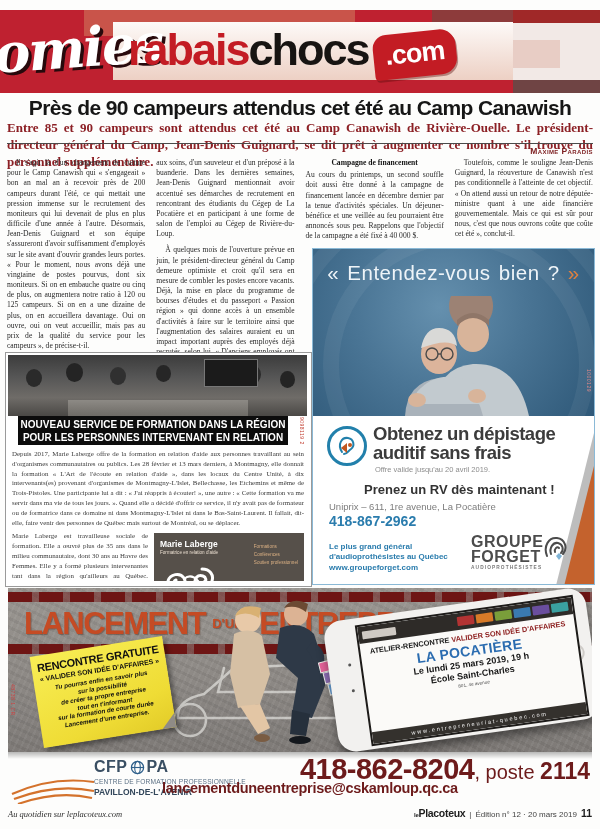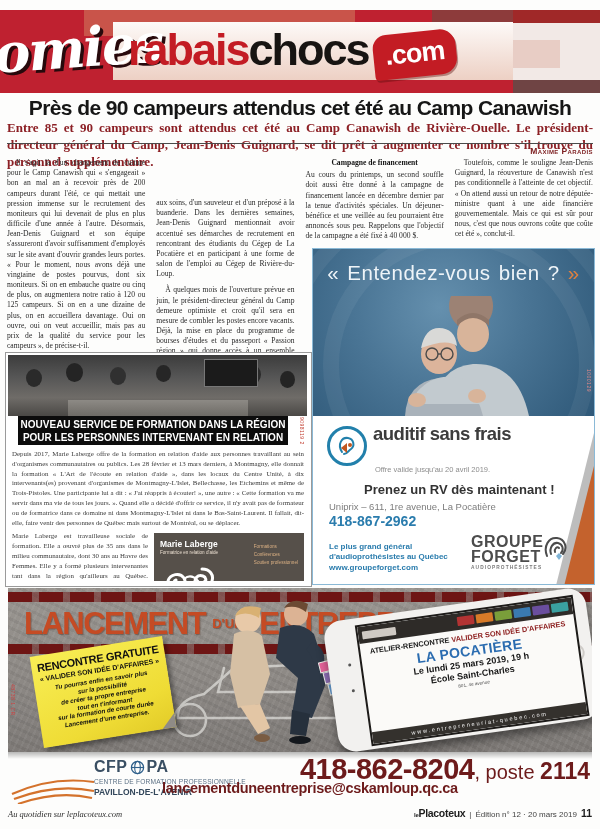--- a/index.html
+++ b/index.html
@@ -173,21 +173,21 @@
   <div class="abs lede">Entre 85 et 90 campeurs sont attendus cet été au Camp Canawish de Rivière-Ouelle. Le président-directeur général du Camp, Jean-Denis Guignard, se dit prêt à augmenter ce nombre s'il trouve du personnel supplémentaire.</div>
   <div class="abs rule"></div>
   <div class="abs byline">Maxime Paradis</div>
 
   <div class="abs cols">
     <div class="col">
       <p>Il s'agit là d'un changement de culture pour le Camp Canawish qui « s'engageait » bon an mal an à recevoir près de 200 campeurs durant l'été, ce qui mettait une pression immense sur le recrutement des moniteurs qui lui devenait de plus en plus difficile d'une année à l'autre. Désormais, Jean-Denis Guignard et son équipe s'assureront d'avoir suffisamment d'employés sur le site avant d'ouvrir grandes leurs portes. « Pour le moment, nous avons déjà une vingtaine de postes pourvus, dont six moniteurs. Si on en embauche quatre ou cinq de plus, on augmentera notre ratio à 120 ou 125 campeurs. Si on en a une dizaine de plus, on en accueillera davantage. Oui on ouvre, oui on veut accueillir, mais pas au prix de la qualité du service pour les campeurs », de précise-t-il.</p>
       <p>Outre les moniteurs, le Camp Canawish est toujours à la recherche d'un préposé</p>
     </div>
     <div class="col">
-      <p style="text-indent:0;margin-top:40px;">aux soins, d'un sauveteur et d'un préposé à la buanderie. Dans les dernières semaines, Jean-Denis Guignard mentionnait avoir accentué ses démarches de recrutement en rencontrant des étudiants du Cégep de La Pocatière et en participant à une forme de salon de l'emploi au Cégep de Rivière-du-Loup.</p>
+      <p style="text-indent:0;">aux soins, d'un sauveteur et d'un préposé à la buanderie. Dans les dernières semaines, Jean-Denis Guignard mentionnait avoir accentué ses démarches de recrutement en rencontrant des étudiants du Cégep de La Pocatière et en participant à une forme de salon de l'emploi au Cégep de Rivière-du-Loup.</p>
       <p>À quelques mois de l'ouverture prévue en juin, le président-directeur général du Camp demeure optimiste et croit qu'il sera en mesure de combler les postes encore vacants. Déjà, la mise en place du programme de bourses d'études et du passeport « Passion région » qui donne accès à un ensemble d'activités à faire sur le territoire ainsi que l'augmentation des salaires auraient eu un impact important auprès des employés déjà recrutés, selon lui. « D'anciens employés ont même choisi de revenir travailler à Canawish pour cet été », ajoute-t-il.</p>
     </div>
     <div class="col">
       <p class="colhead">Campagne de financement</p>
       <p style="text-indent:0;">Au cours du printemps, un second souffle doit aussi être donné à la campagne de financement lancée en décembre dernier par la tenue d'activités spéciales. Un déjeuner-bénéfice et une veillée au feu pourraient être annoncés sous peu. Rappelons que l'objectif de la campagne a été fixé à 40 000 $.</p>
     </div>
     <div class="col">
       <p>Toutefois, comme le souligne Jean-Denis Guignard, la réouverture de Canawish n'est pas conditionnelle à l'atteinte de cet objectif. « On attend aussi un retour de notre députée-ministre quant à une aide financière gouvernementale. Mais ce qui est sûr pour nous, c'est que nous ouvrons coûte que coûte cet été », conclut-il.</p>
     </div>
   </div>
@@ -258,20 +258,21 @@
       <div class="ribbon2"></div>
       <div class="ribbon"></div>
       <div class="earcircle">
         <svg width="28" height="28" viewBox="0 0 28 28" style="position:absolute;left:3px;top:3px;">
           <path d="M9,20 C4,12 9,5 15,6 c6,1 7,8 3,11 c-3,2 -4,5 -7,5" fill="none" stroke="#2280ab" stroke-width="2" stroke-linecap="round"></path>
           <path d="M8,16 l6,-5 l0,10 z" fill="#c2571f"></path>
           <circle cx="17" cy="13" r="2" fill="#c2571f"></circle>
         </svg>
       </div>
       <div class="ftitle">
+        <div>Obtenez un dépistage</div>
         <div>auditif sans frais</div>
       </div>
       <div class="fvalid">Offre valide jusqu'au 20 avril 2019.</div>
       <div class="fcta">Prenez un RV dès maintenant !</div>
       <div class="faddr">Uniprix – 611, 1re avenue, La Pocatière</div>
       <div class="fphone">418-867-2962</div>
       <div class="fnet">
         <div>Le plus grand général</div>
         <div>d'audioprothésistes au Québec</div>
         <div class="web">www.groupeforget.com</div>

